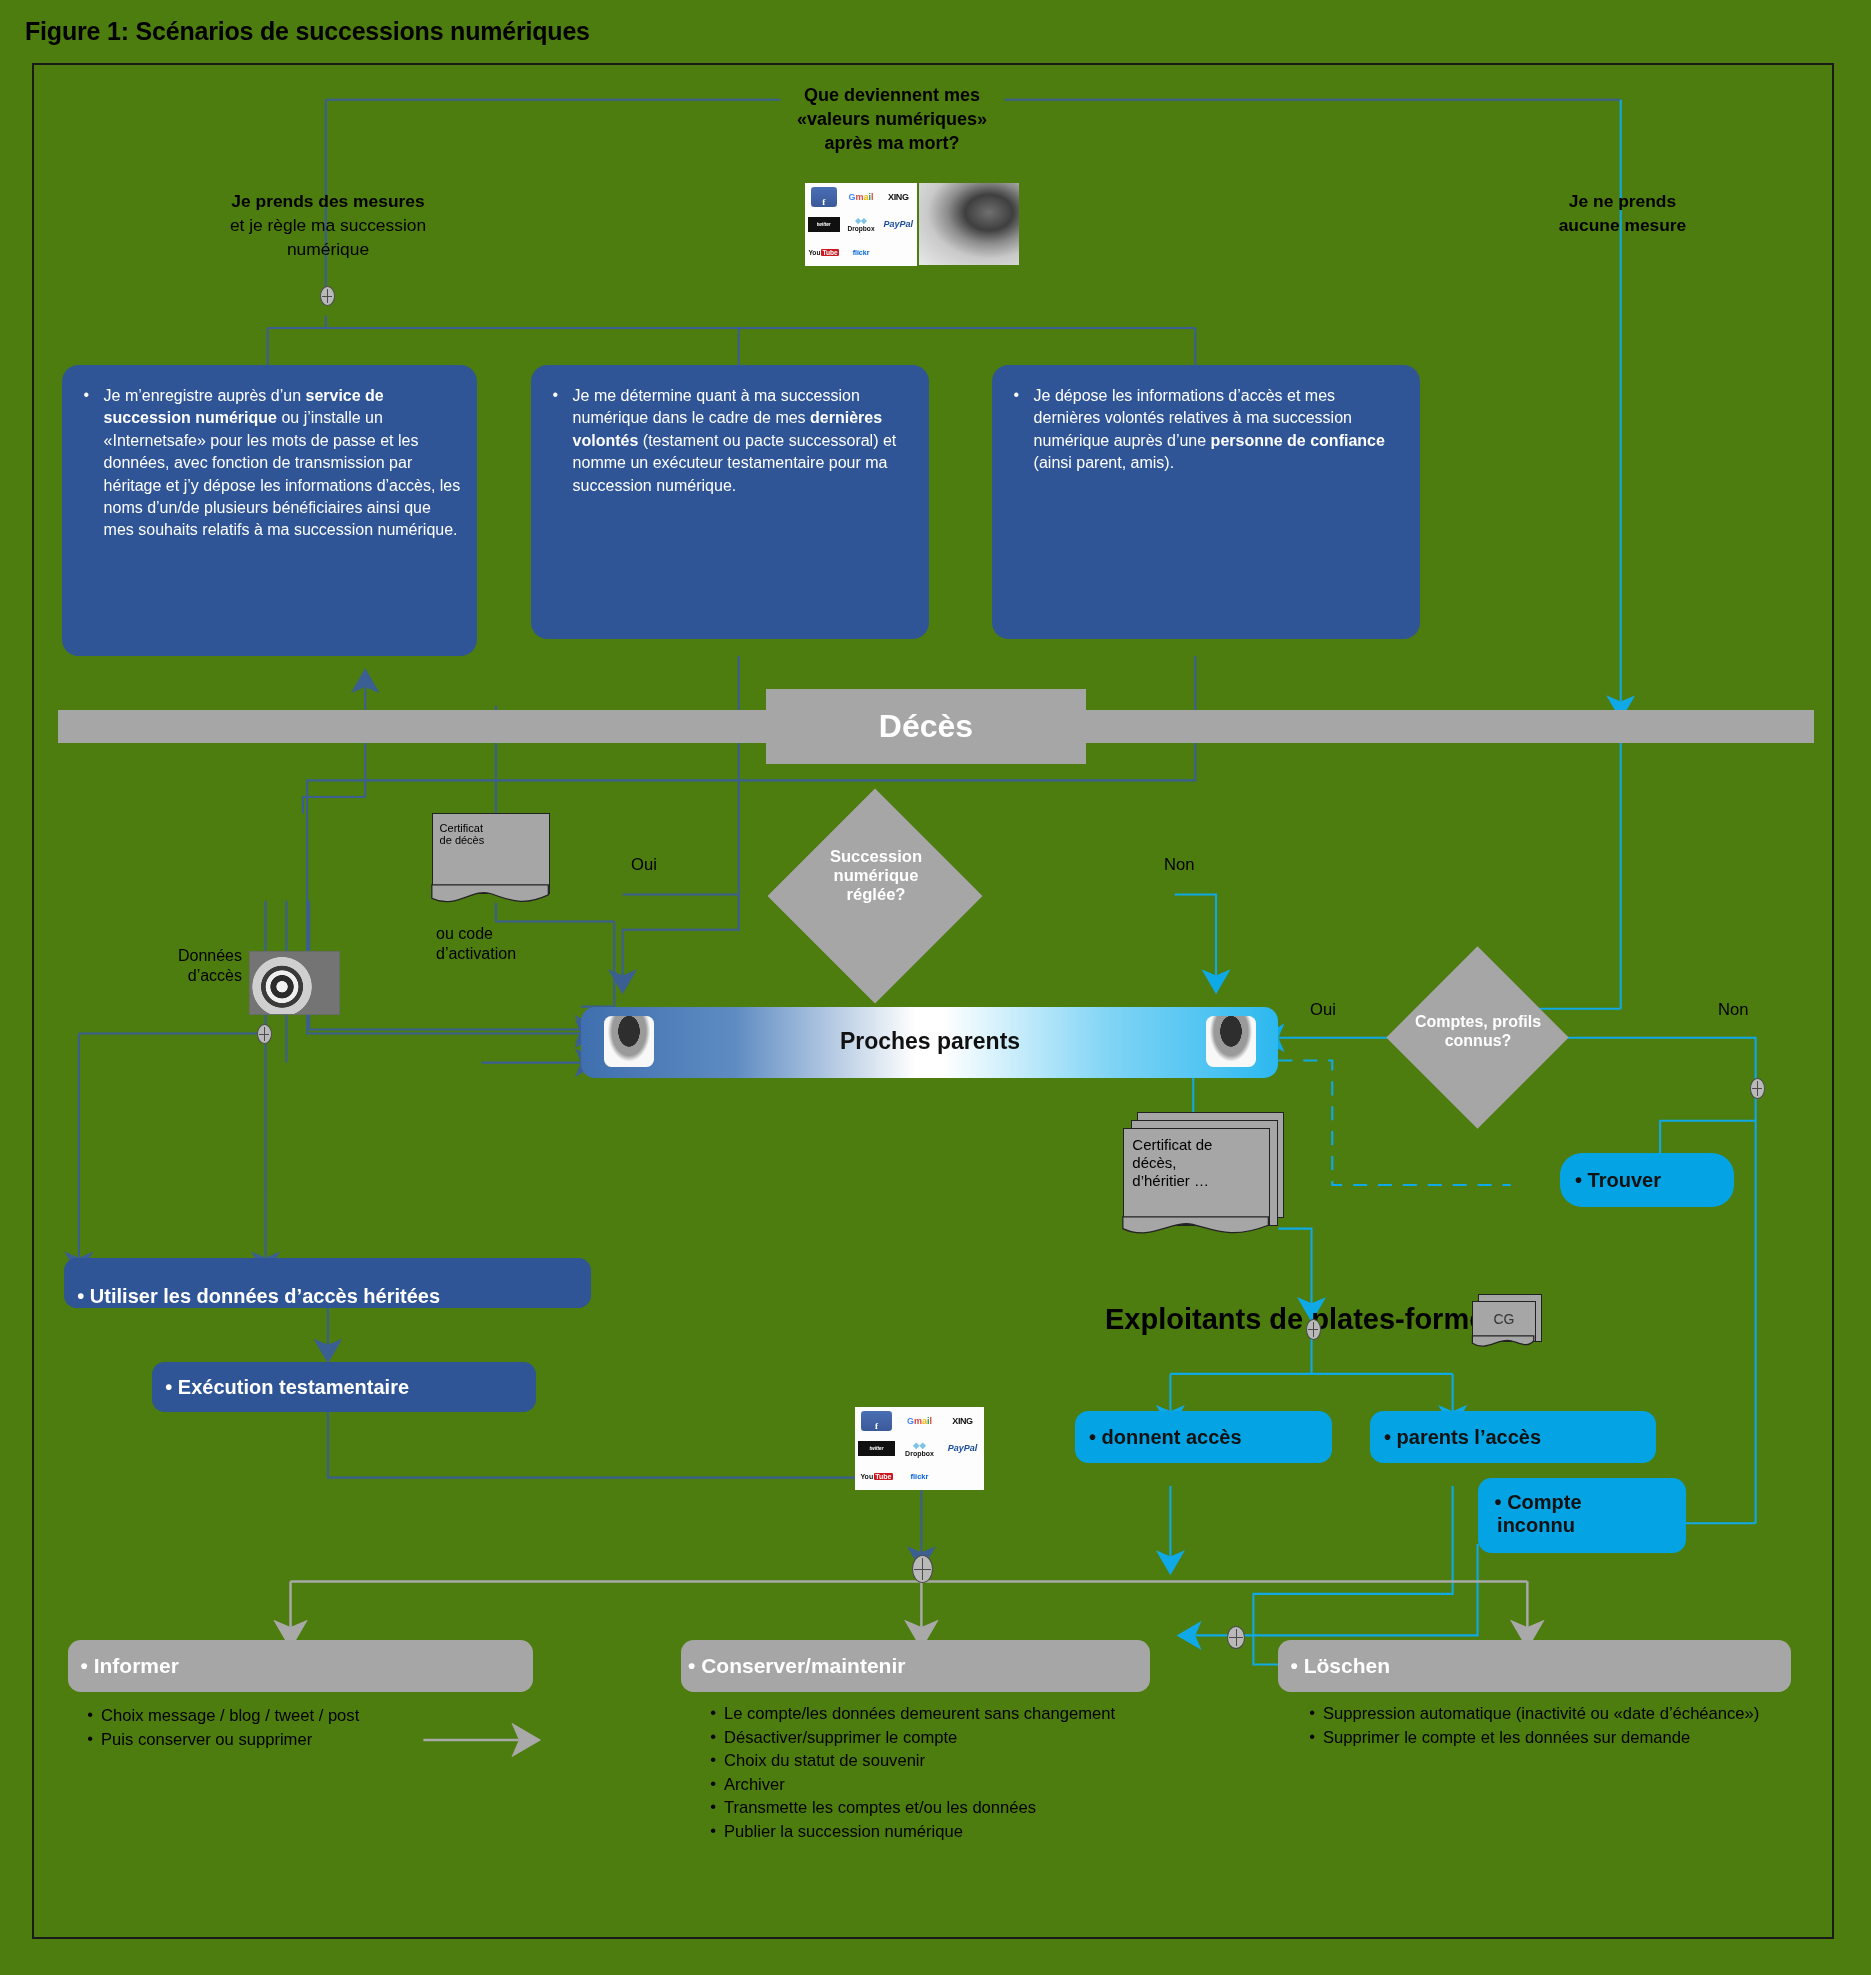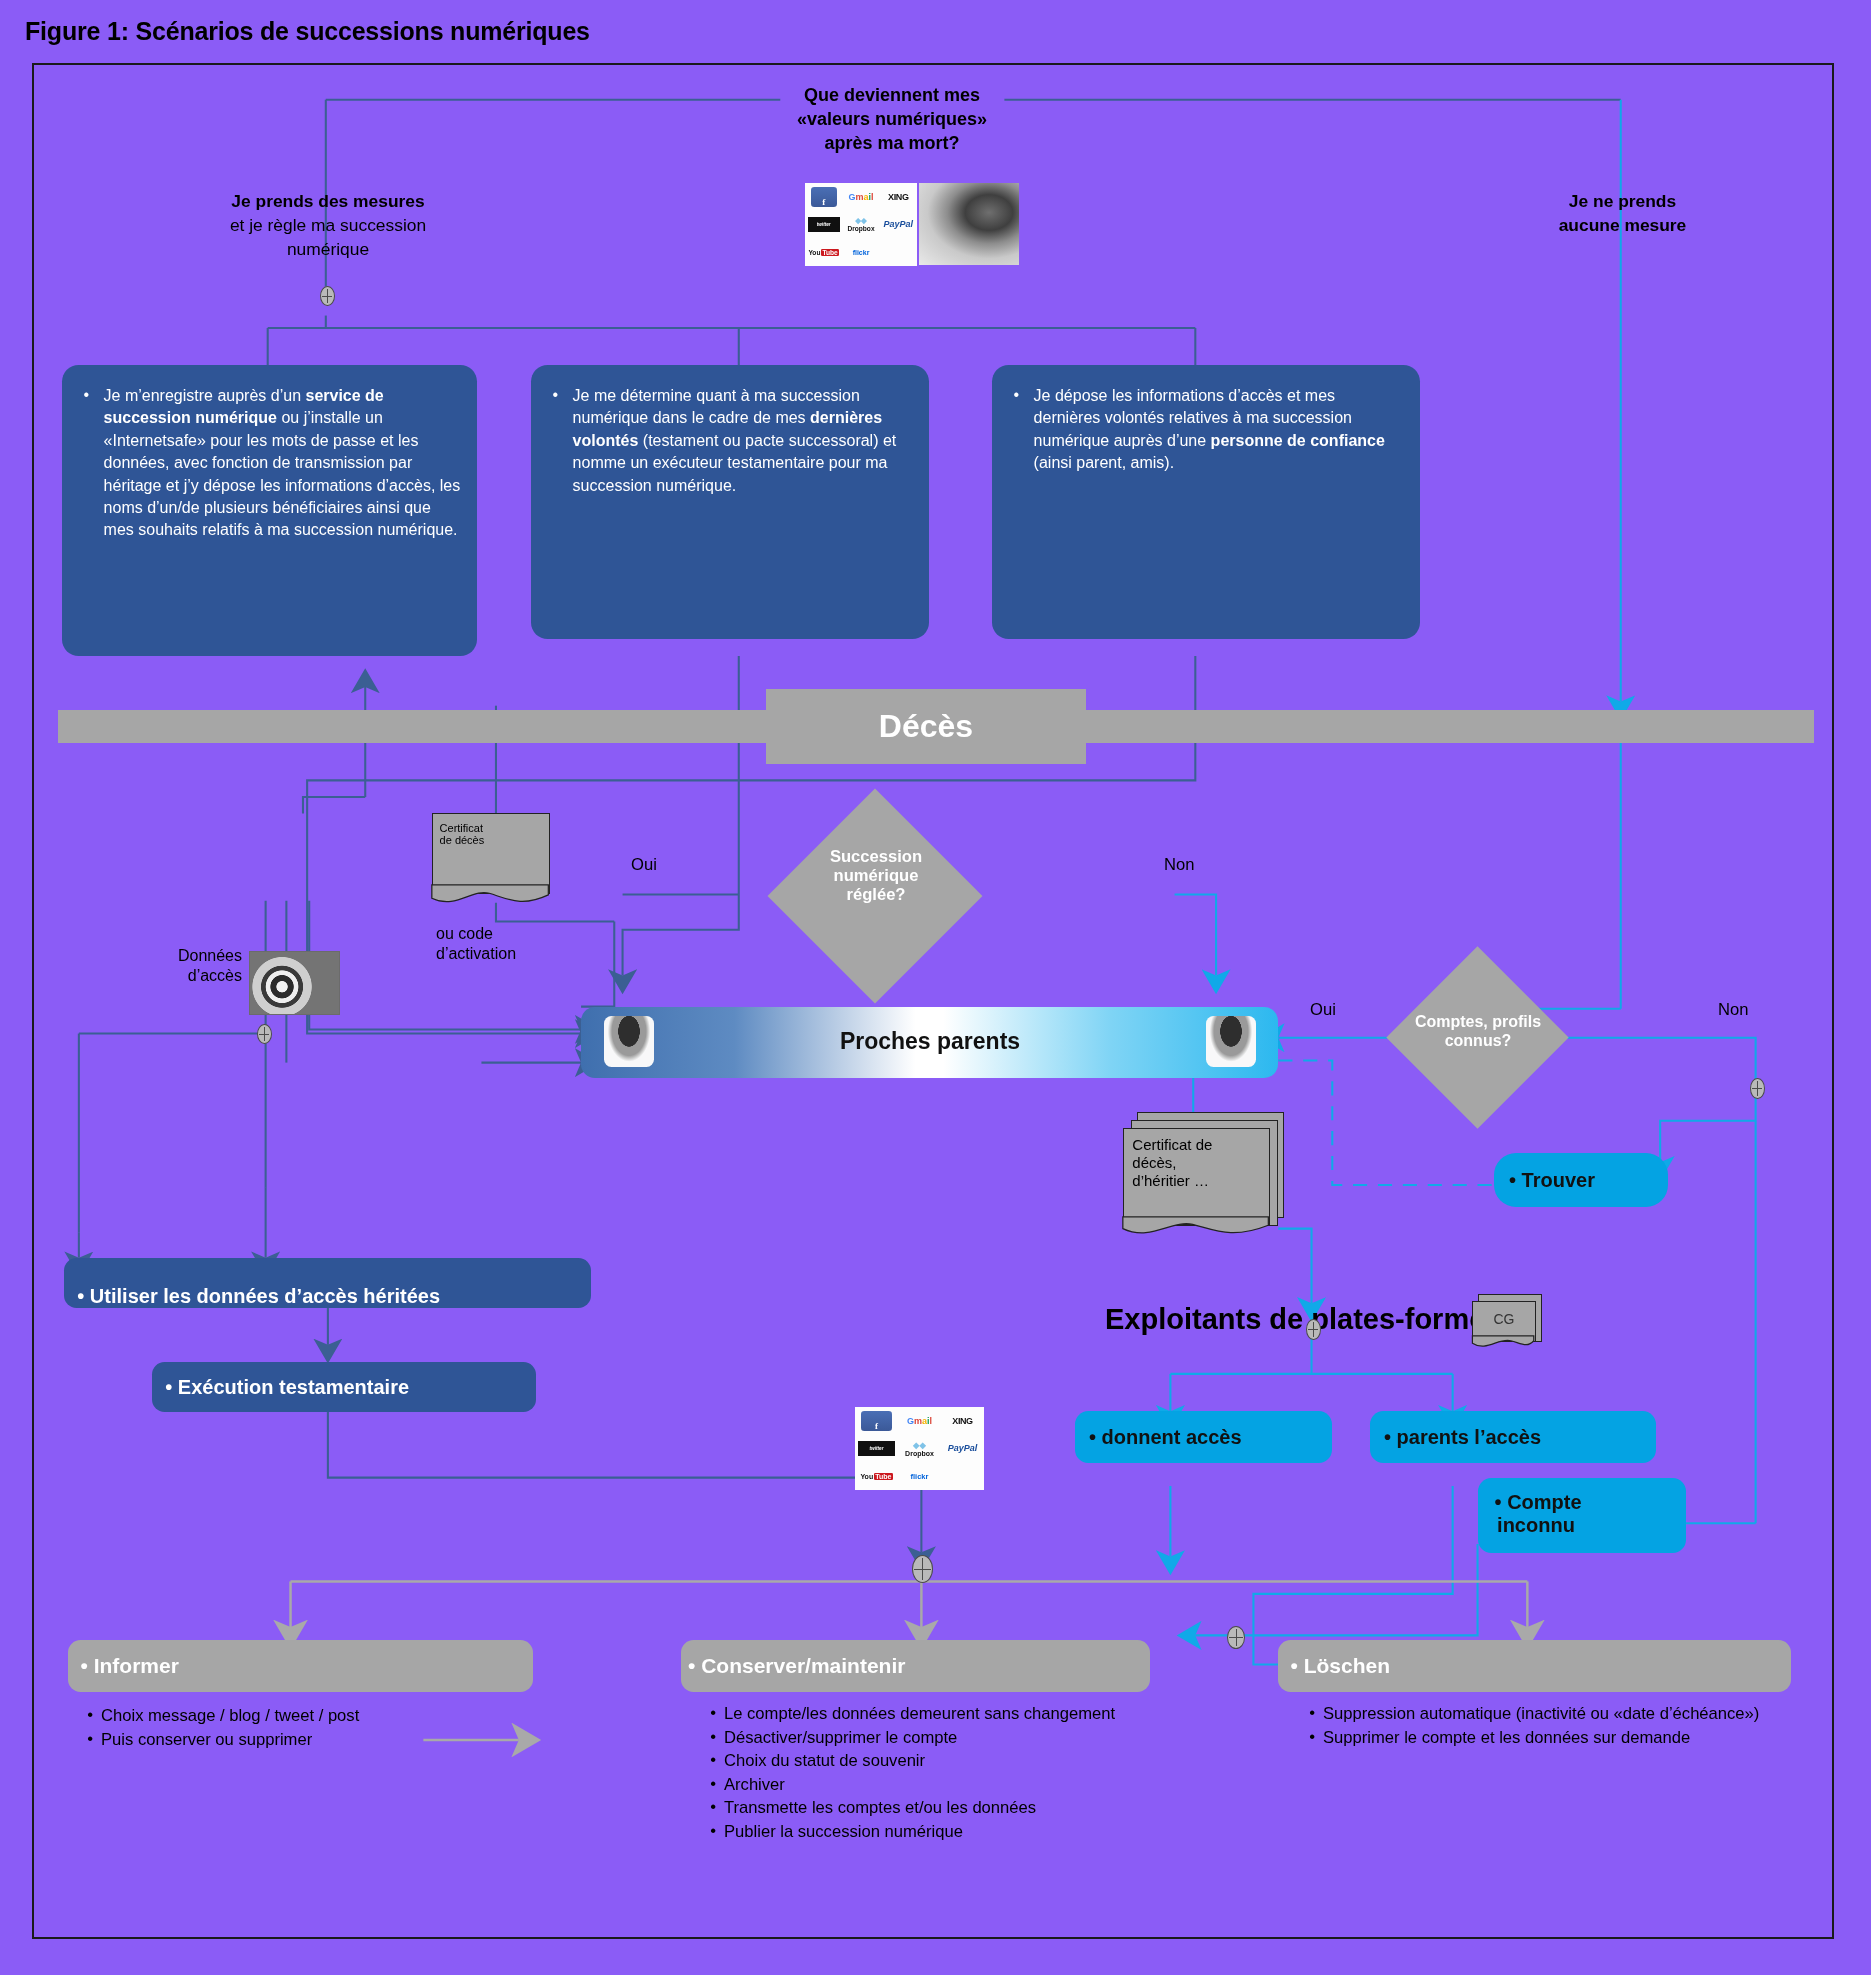--- a/index.html
+++ b/index.html
@@ -1,17 +1,17 @@
 <!DOCTYPE html>
 <html style="font-size:6.6px"><head>
 <meta charset="utf-8">
 <style>
   html,body{margin:0;padding:0;background:#fff;}
   body{font-family:"Liberation Sans",sans-serif;}
-  #page{position:relative;width:1871px;height:1975px;background:#8b5cf6;overflow:hidden;}
+  #page{position:relative;width:1871px;height:1975px;background:#4d7c0f;overflow:hidden;}
 
   .fig-title{position:absolute;left:25px;top:16.6px;font-size:25px;font-weight:bold;color:#000;letter-spacing:-0.2px;}
   .frame{position:absolute;left:32px;top:63px;width:1802px;height:1876px;border:2.5px solid #1a1a1a;box-sizing:border-box;}
 
   svg.wires{position:absolute;left:0;top:0;width:1871px;height:1975px;pointer-events:none;}
 
   .txt{position:absolute;color:#000;}
   .bold{font-weight:bold;}
   .center{text-align:center;}
 
@@ -299,21 +299,21 @@
 
   <div class="diamond" style="left:1413px;top:973px;width:129px;height:129px;"></div>
   <div class="diamond-label" style="left:1393px;top:1013px;width:170px;font-size:16px;">
     <div>Comptes, profils</div>
     <div>connus?</div>
   </div>
   <div class="txt" style="left:1310px;top:1000px;font-size:16.6px;">Oui</div>
   <div class="txt" style="left:1718px;top:1000px;font-size:16.6px;">Non</div>
   <div class="junction" style="left:1750px;top:1078px;width:12.5px;height:19px;"></div>
 
-  <div class="rbox cyan" style="left:1494px;top:1153px;width:174px;height:54px;border-radius:22px;display:flex;align-items:center;">
+  <div class="rbox cyan" style="left:1560px;top:1153px;width:174px;height:54px;border-radius:22px;display:flex;align-items:center;">
     <span style="font-size:20px;font-weight:bold;padding-left:15px;">•&nbsp;<span>Trouver</span></span>
   </div>
 
   <div class="doc" style="left:1137px;top:1112px;width:145px;height:104px;"></div>
   <div class="doc" style="left:1131px;top:1120px;width:145px;height:104px;"></div>
   <div class="doc" style="left:1123px;top:1128px;width:145px;height:95px;">
     <div style="padding:6.6px 4.2px 0 8.3px;font-size:15px;line-height:1.2;color:#000;">
       <div>Certificat de</div>
       <div>décès,</div>
       <div>d’héritier …</div>

